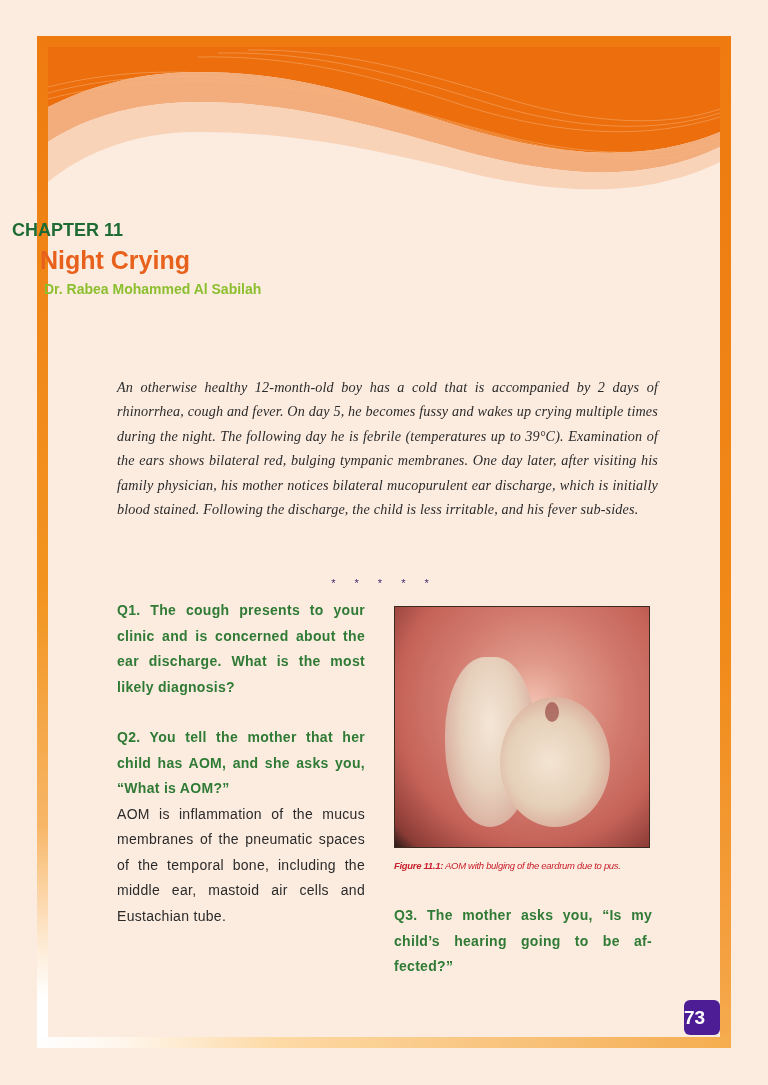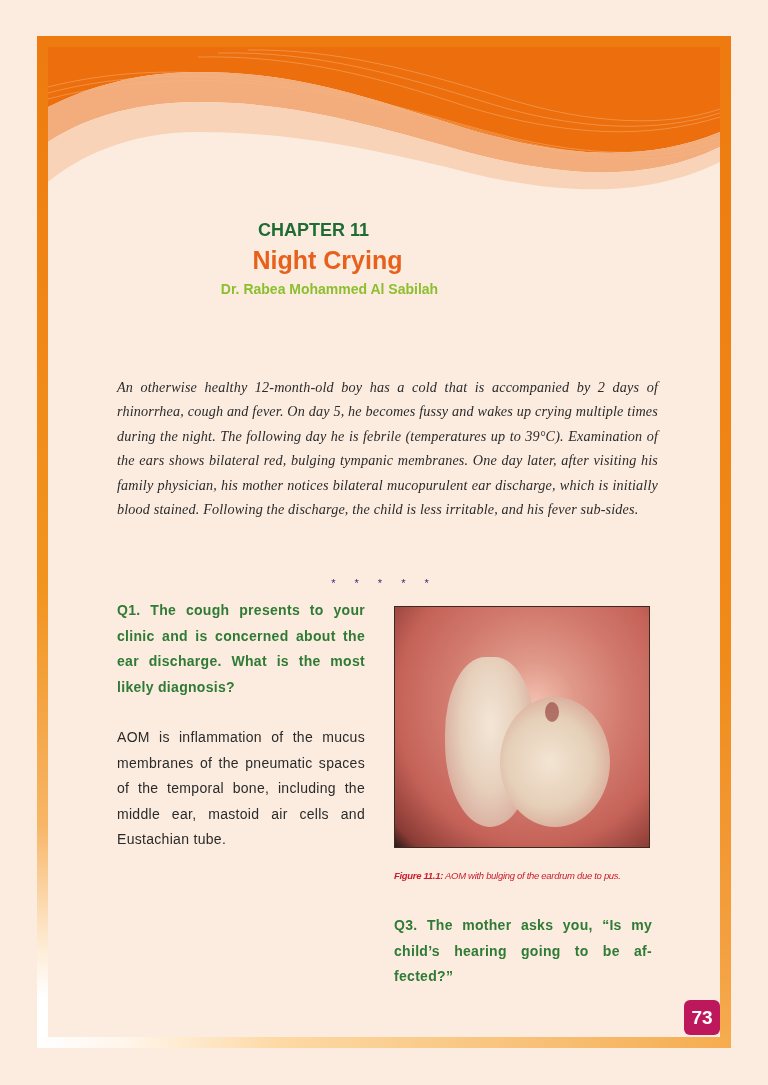--- a/index.html
+++ b/index.html
@@ -21,21 +21,21 @@
     background: linear-gradient(to bottom, #ee7a10 0%, #f29420 55%, #f7b667 78%, #fde3c4 88%, #ffffff 95%, #ffffff 100%); }
   .frame-right { position:absolute; right:0; top:0; width:11px; height:1012px;
     background: linear-gradient(to bottom, #ee7a10 0%, #f08a18 60%, #f4a040 90%, #f6ac4f 100%); }
   .frame-bottom { position:absolute; left:0; bottom:0; width:694px; height:11px;
     background: linear-gradient(to right, #ffffff 0%, #fff6ec 12%, #fdd9a4 35%, #f8c27a 70%, #f5ac4e 100%); }
   .inner {
     position:absolute; left:11px; top:11px; width:672px; height:990px;
     background:#fcece0; overflow:hidden;
   }
   .wave { position:absolute; left:0; top:0; width:672px; height:190px; }
-  .title-block { position:absolute; left:0; top:219px; width:627px; text-align:center; }
+  .title-block { position:absolute; left:12px; top:219px; width:627px; }
   .chapter { color:#1e6b34; font-weight:bold; font-size:18px; line-height:22px; }
   .title { color:#e8611c; font-weight:bold; font-size:25px; line-height:32px; margin-top:3px;padding-left:28px; }
   .author { color:#8cbf2e; font-weight:bold; font-size:14px; line-height:18px; margin-top:4px;padding-left:32px; }
   .case {
     position:absolute; left:117px; top:375px; width:541px;
     font-style:italic; font-size:14.2px; line-height:24.4px; color:#2a2a2a;
     text-align:justify; letter-spacing:0.15px;font-family:Liberation Serif, serif;
   }
   .stars { position:absolute; left:0; top:577px; width:768px; text-align:center; color:#3b2a6e; font-size:11px; letter-spacing:8px; }
   .col-left { position:absolute; left:117px; top:598px; width:248px; }
@@ -46,27 +46,27 @@
   .figure {
     width:256px; height:242px; border:1px solid #3a2a20; box-sizing:border-box;
     background: radial-gradient(ellipse at 55% 40%, #f3c0b0 0%, #e09a8a 20%, #d27a6e 45%, #c56258 70%, #8a3b35 92%, #2a1a18 100%);
     position:relative; overflow:hidden;
   }
   .ear-bulge1 { position:absolute; left:50px; top:50px; width:90px; height:170px; border-radius:45% 45% 50% 50%;
     background: radial-gradient(ellipse at 50% 40%, #f4e6d6 0%, #e6d0bc 45%, #d8a89a 80%, rgba(216,150,140,0) 100%); }
   .ear-bulge2 { position:absolute; left:105px; top:90px; width:110px; height:130px; border-radius:50%;
     background: radial-gradient(ellipse at 45% 50%, #f3e4d2 0%, #e5cfb8 50%, #d8a696 80%, rgba(216,150,140,0) 100%); }
   .ear-dark { position:absolute; left:150px; top:95px; width:14px; height:20px; border-radius:50%; background:#9a4a44; opacity:0.7; }
-  .caption { margin-top:22px; font-size:9.5px; font-style:italic; color:#c8202c; letter-spacing:-0.3px; }
+  .caption { margin-top:12px; font-size:9.5px; font-style:italic; color:#c8202c; letter-spacing:-0.3px; }
   .caption b { font-weight:bold; }
   .q3 { margin-top:32px; }
   .page-num {
     position:absolute; left:684px; top:1000px; width:36px; height:35px;
-    background:#be185d; border-radius:6px; color:#ffffff; font-weight:bold; font-size:19px;
-    text-align:center; line-height:35px;
+    background:#4c1d95; border-radius:6px; color:#ffffff; font-weight:bold; font-size:19px;
+    text-align:left; line-height:35px;
   }
 </style>
 </head>
 <body>
 
 <div class="frame">
   <div class="frame-top"></div>
   <div class="frame-left"></div>
   <div class="frame-right"></div>
   <div class="frame-bottom"></div>
@@ -94,20 +94,21 @@
   <div class="author">Dr. Rabea Mohammed Al Sabilah</div>
 </div>
 
 <div class="case">An otherwise healthy 12-month-old boy has a cold that is accompanied by 2 days of rhinorrhea, cough and fever. On day 5, he becomes fussy and wakes up crying multiple times during the night. The following day he is febrile (temperatures up to 39°C). Examination of the ears shows bilateral red, bulging tympanic membranes. One day later, after visiting his family physician, his mother notices bilateral mucopurulent ear discharge, which is initially blood stained. Following the discharge, the child is less irritable, and his fever sub-sides.</div>
 
 <div class="stars">* * * * *</div>
 
 <div class="col-left">
   <div class="q">Q1. The cough presents to your clinic and is concerned about the ear discharge. What is the most likely diagnosis?</div>
   <div class="gap"></div>
+  <div class="q">Q2. You tell the mother that her child has AOM, and she asks you, “What is AOM?”</div>
   <div class="a">AOM is inflammation of the mucus membranes of the pneumatic spaces of the temporal bone, including the middle ear, mastoid air cells and Eustachian tube.</div>
 </div>
 
 <div class="col-right">
   <div class="figure">
     <div class="ear-bulge1"></div>
     <div class="ear-bulge2"></div>
     <div class="ear-dark"></div>
   </div>
   <div class="caption"><b>Figure 11.1:</b><span> AOM with bulging of the eardrum due to pus.</span></div>

